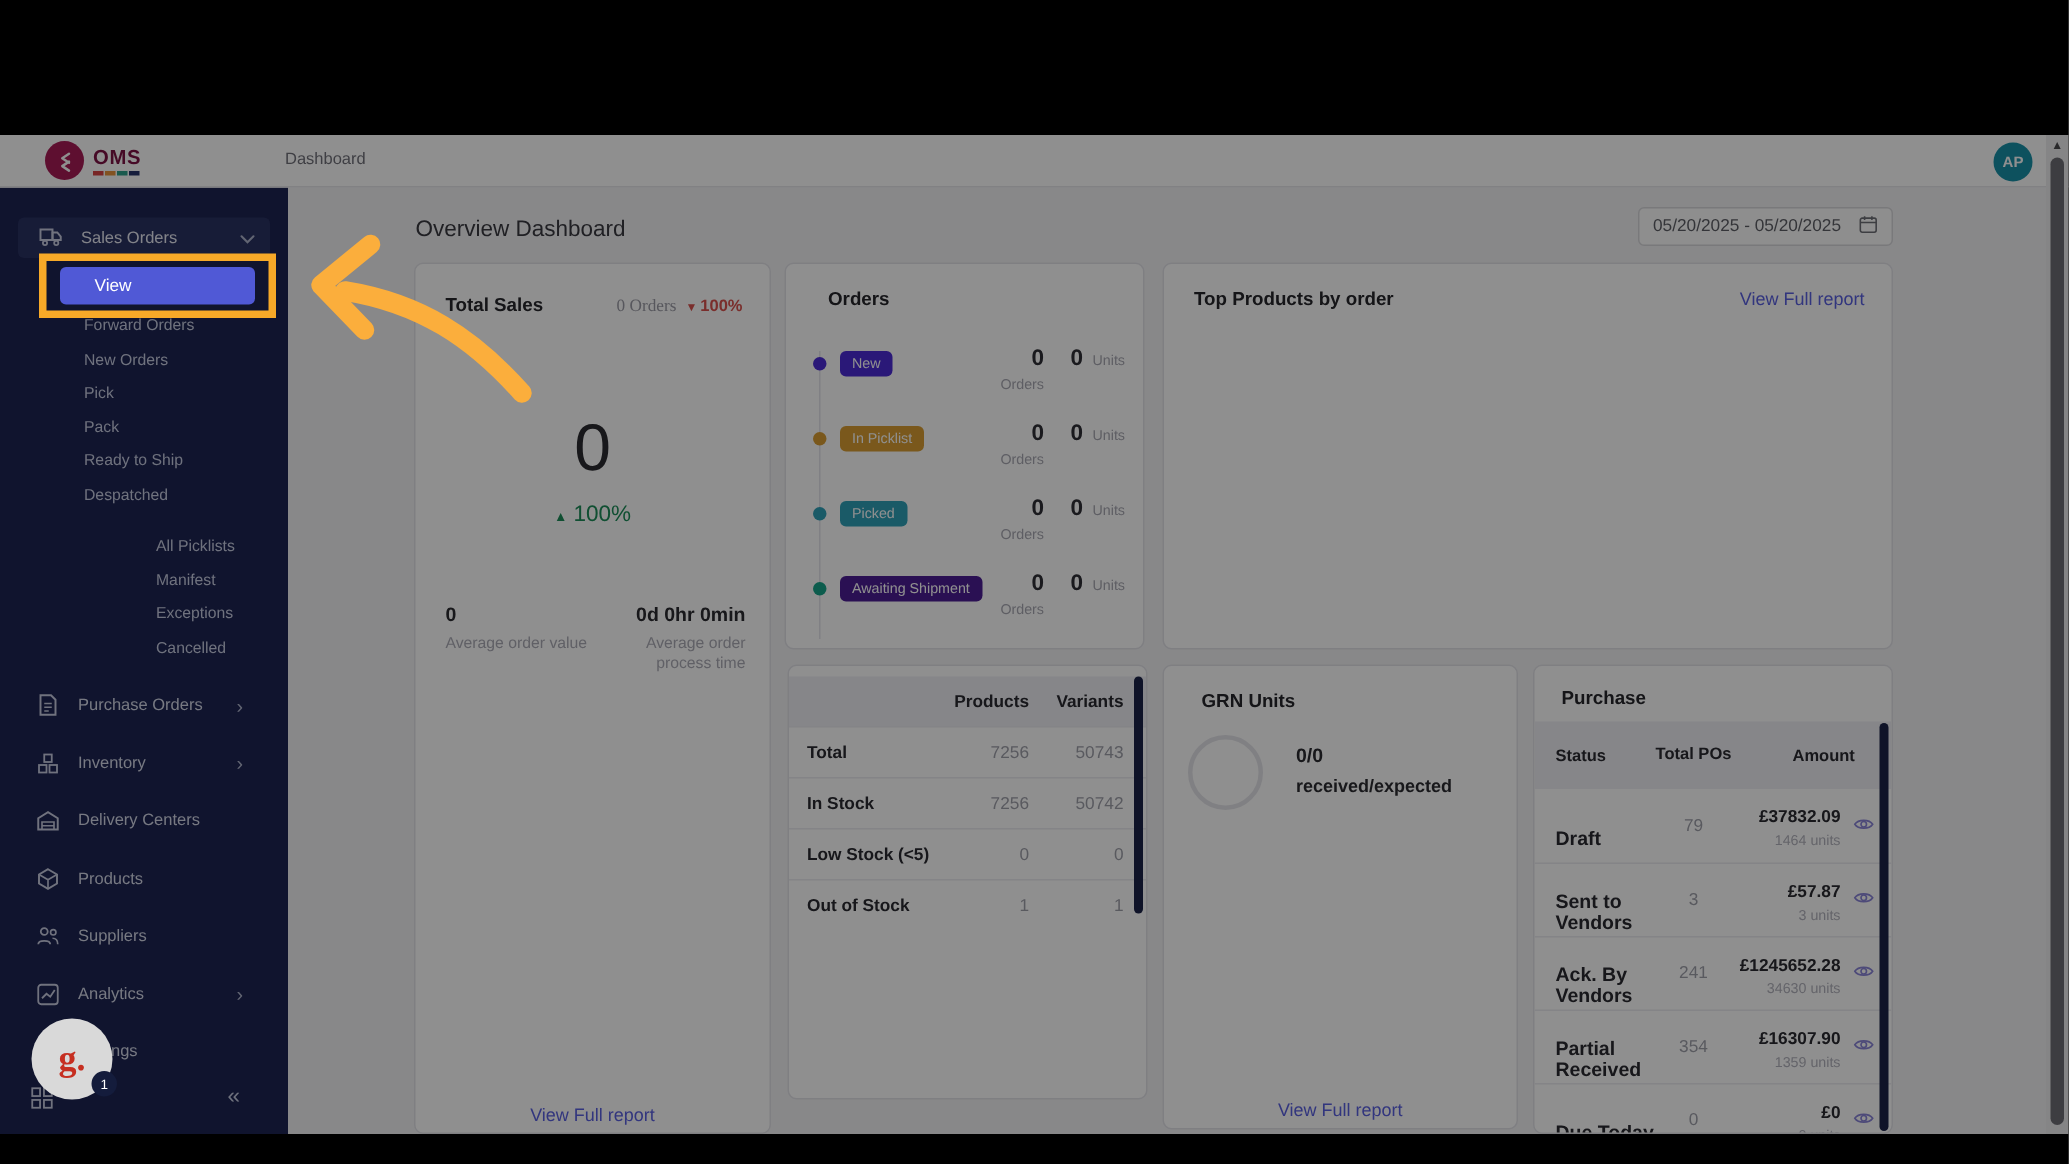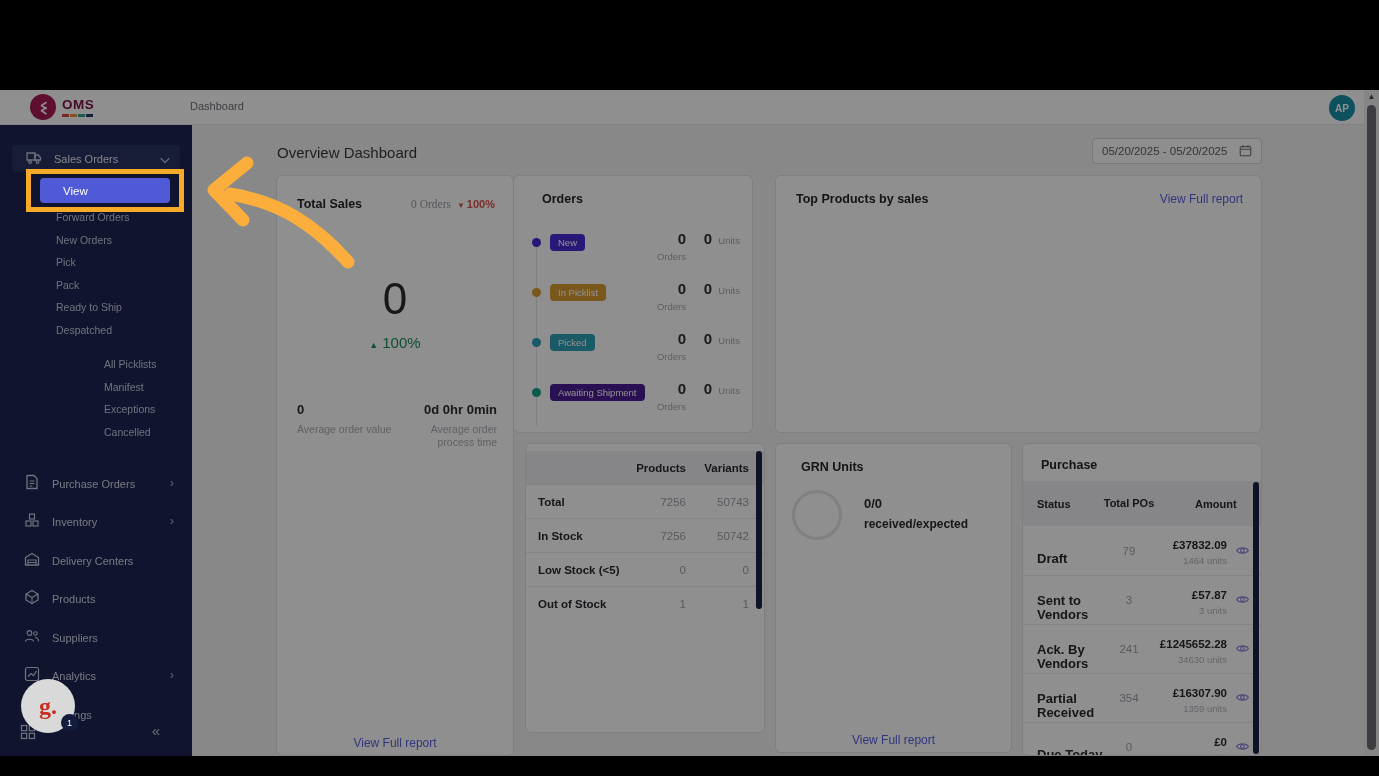--- a/index.html
+++ b/index.html
@@ -24,21 +24,21 @@
   .scroll-thumb { position:absolute; top:15px; left:3px; width:9px; height:645px; background:#6E6E74; border-radius:5px; }
 
   
   .sidebar { position:absolute; left:0; top:35px; width:192px; height:631px; background:#1D2452; z-index:1; color:#CBD0E4; }
   .sb-active { margin:20px 12px 0 12px; height:27px; background:#2A3262; border-radius:4px; display:flex; align-items:center; padding:0 10px 0 14px; }
   .sb-active .lbl { font-size:11px; color:#E8EAF4; margin-left:12px; flex:1; }
   .sb-sub { margin-top:34px; }
   .sb-sub-item { height:22.5px; display:flex; align-items:center; padding-left:56px; font-size:10.5px; color:#C6CBE0; }
   .sb-group2 { margin-top:12px;padding-left:48px; }
   .sb-nav { margin-top:8px; }
-  .sb-nav-item { height:38.5px; display:flex; align-items:flex-end; padding:0 18px 0 24px; font-size:11px; color:#D4D8E8; }
+  .sb-nav-item { height:38.5px; display:flex; align-items:center; padding:0 30px 0 24px; font-size:11px; color:#D4D8E8; }
   .sb-nav-item .lbl { margin-left:12px; flex:1; }
   .sb-arrow { font-size:13px; color:#AEB4CC; }
   .sb-bottom { position:absolute; bottom:10px; left:0; width:176px; height:24px; }
   .grid-icon { position:absolute; left:20px; top:2px; }
   .collapse { position:absolute; right:16px; top:0; font-size:15px; color:#C6CBE0; }
   .icon16 { width:16px; height:16px; flex:none; }
   .icon16 svg { display:block; }
 
   
   .main { position:absolute; left:176px; top:35px; width:1188px; height:631px; background:#F2F2F5; }
@@ -57,21 +57,21 @@
   .c1-downpct { font-size:11px; font-weight:bold; color:#D9534F; }
   .big-zero { text-align:center; margin-top:62px; font-size:44px; font-weight:400; color:#2B2B30; }
   .delta-up { text-align:center; margin-top:10px; font-size:15px; font-weight:500; color:#1E8E5A; }
   .delta-up .tri { font-size:9px; margin-right:4px; }
   .c1-stats { position:absolute; left:20px; right:16px; top:226px; display:flex; justify-content:space-between; }
   .stat-val { font-size:13px; font-weight:bold; color:#2B2B30; }
   .stat-lbl { font-size:10.5px; color:#ACACB6; margin-top:6px; line-height:13px; }
   .c1-stats .right { text-align:right; }
 
   
-  .c2 { left:337px; top:50px; width:240px; height:258px; }
+  .c2 { left:347px; top:50px; width:240px; height:258px; }
   .c2 .card-title { position:absolute; left:28px; top:16px; }
   .timeline { position:absolute; left:22px; top:58px; width:1px; height:192px; background:#E4E4EC; }
   .o-row { position:absolute; left:0; width:240px; height:50px; }
   .o-dot { position:absolute; left:18px; top:12px; width:9px; height:9px; border-radius:50%; }
   .o-badge { position:absolute; left:36px; top:8px; font-size:9.5px; color:#fff; padding:3px 8px; border-radius:4px; white-space:nowrap; }
   .o-val { position:absolute; right:68px; top:4px; font-size:15px; font-weight:bold; color:#2F2F36; }
   .o-vlbl { position:absolute; right:68px; top:25px; font-size:9.5px; color:#A8A8B2; }
   .o-uval { position:absolute; right:42px; top:4px; font-size:15px; font-weight:bold; color:#2F2F36; }
   .o-ulbl { position:absolute; right:14px; top:9px; font-size:9.5px; color:#A8A8B2; }
   .r0 .o-dot{background:#4B2BD6;} .r0 .o-badge{background:#4B2BD6;}
@@ -335,21 +335,21 @@
           <span class="o-dot"></span>
           <span class="o-badge">Awaiting Shipment</span>
           <span class="o-val">0</span>
           <span class="o-vlbl">Orders</span>
           <span class="o-uval">0</span>
           <span class="o-ulbl">Units</span>
         </div>
       </div>
 
       <div class="card c3">
-        <span class="card-title">Top Products by sales</span>
+        <span class="card-title">Top Products by order</span>
         <span class="link">View Full report</span>
       </div>
 
       <div class="card c4">
         <div class="t-head">
           <span class="t-label"></span>
           <span class="t-col1">Products</span>
           <span class="t-col2">Variants</span>
         </div>
         <div class="t-row">

